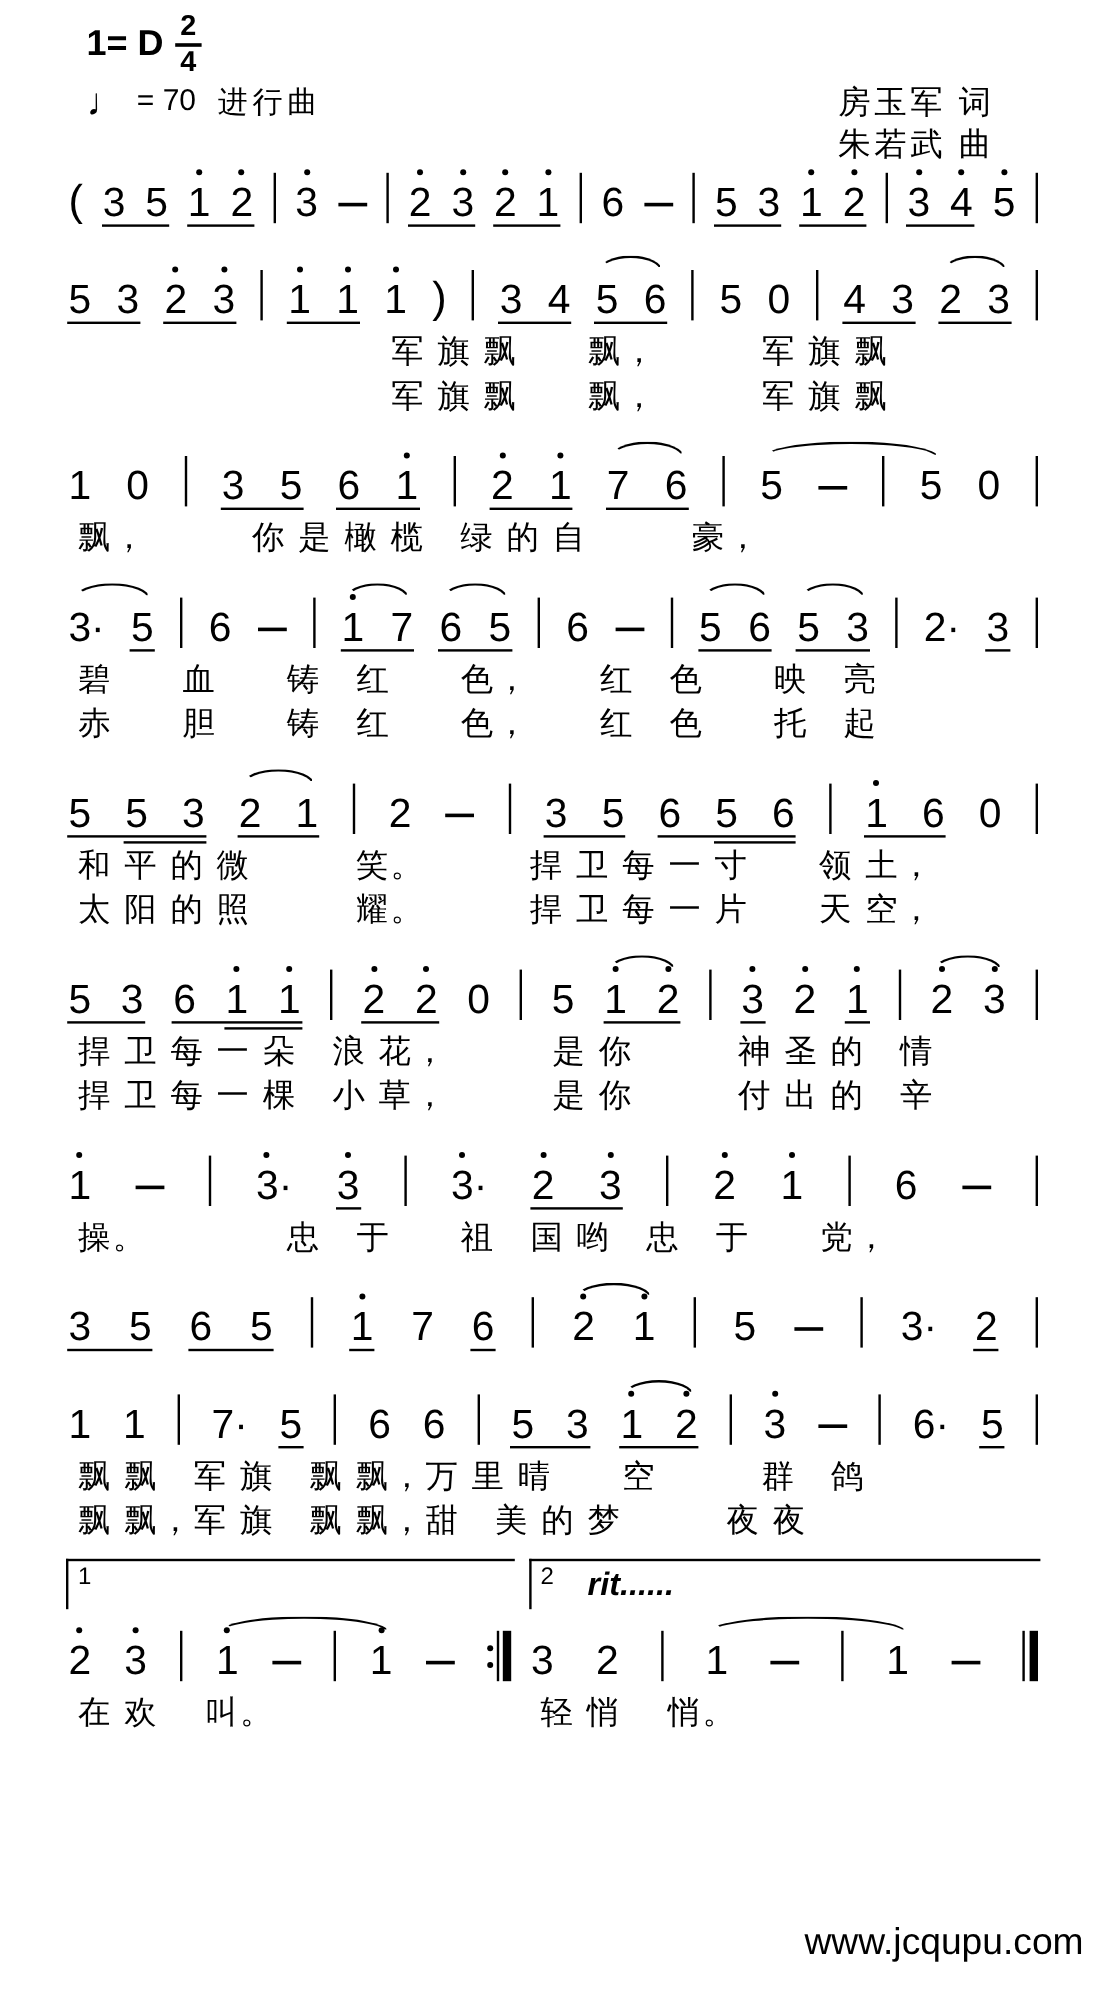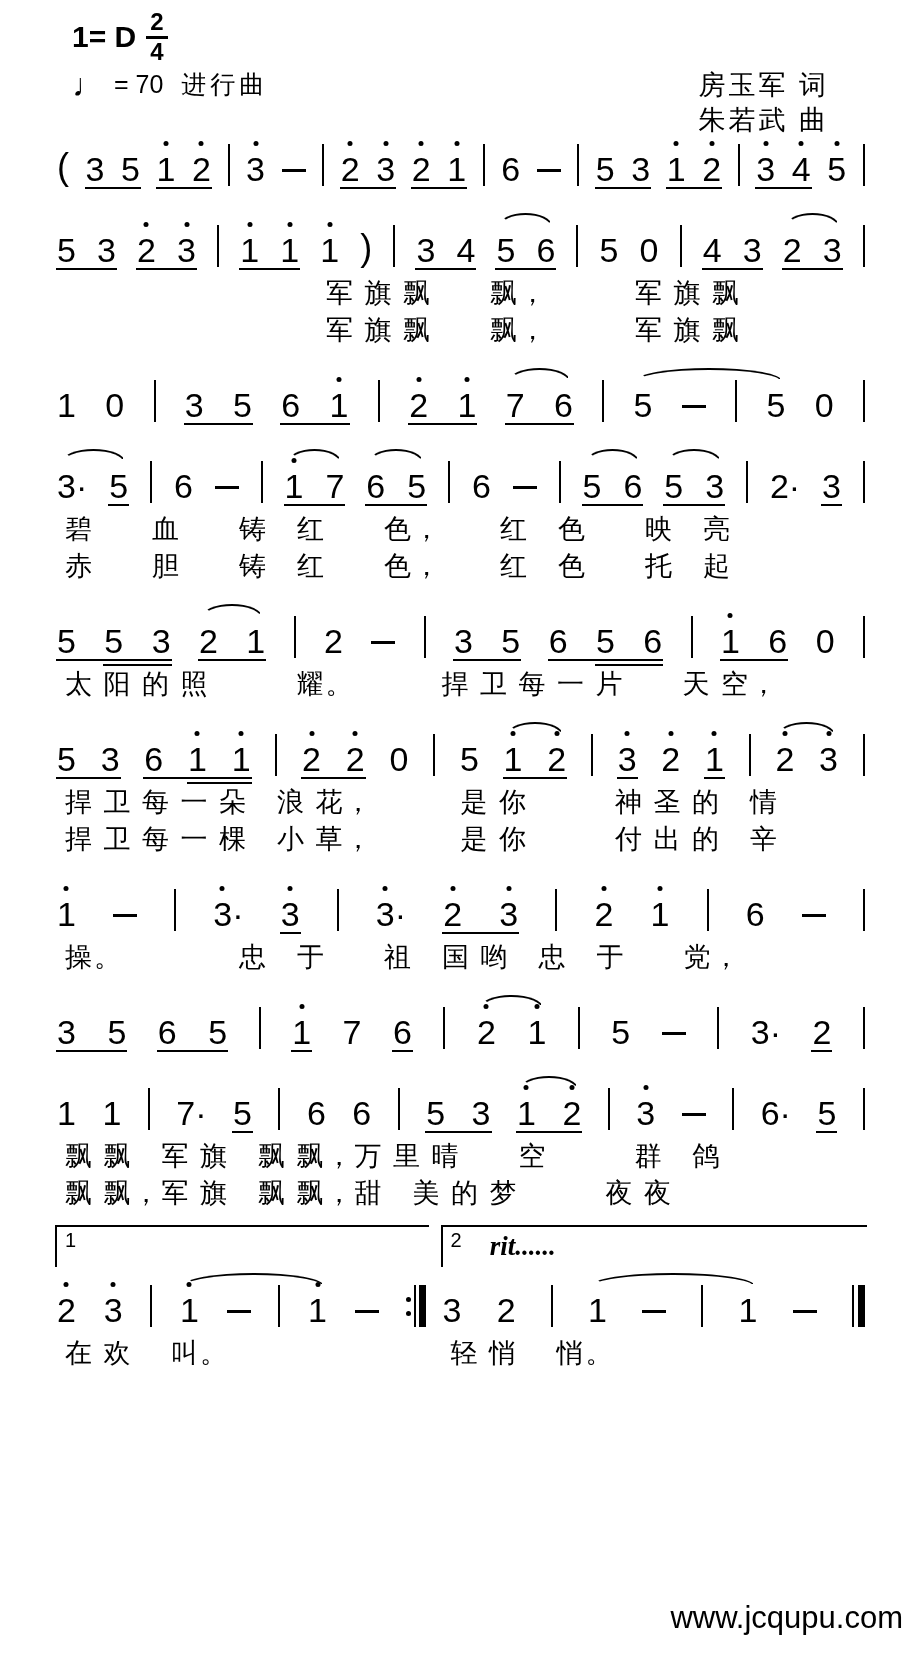--- a/index.html
+++ b/index.html
@@ -36,21 +36,21 @@
   .finbar{display:inline-flex;gap:4px;height:42px;}
   .finbar .thin{width:2px;height:42px;background:#000;}
   .finbar .thick{width:7px;height:42px;background:#000;}
   .lyric{font-size:27px;line-height:37px;white-space:pre;letter-spacing:2px;padding-left:10px;}
   .final-row{display:flex;gap:12px;}
   .ending{flex:1;}
   .ending.e1{flex:0 0 46%;}
   .volta{position:relative;border-top:2px solid #000;border-left:2px solid #000;height:38px;
          padding:2px 0 0 8px;display:flex;gap:28px;align-items:flex-start;}
   .volta-num{font-size:20px;}
-  .rit{font-family:Liberation Serif, serif;font-style:italic;font-weight:700;font-size:27px;margin-top:2px;}
+  .rit{font-family:Liberation Sans, sans-serif;font-style:italic;font-weight:700;font-size:27px;margin-top:2px;}
   .watermark{position:absolute;right:14px;bottom:26px;font-size:31px;color:#000;}
 </style>
 </head>
 <body>
 
 <div class="page">
   <div class="meta">
     <div class="keysig">
       <span>1= D</span>
       <span class="frac">
@@ -165,20 +165,21 @@
           <span class="note">5</span>
           <span class="note">0</span>
           <span class="bar"></span>
           <div class="beam" style="left: 129px; top: 61px; width: 69px;"></div>
           <div class="beam" style="left: 225px; top: 61px; width: 70px;"></div>
           <div class="beam" style="left: 353px; top: 61px; width: 69px;"></div>
           <div class="beam" style="left: 450px; top: 61px; width: 69px;"></div>
           <div class="slur" style="left: 453.85px; top: 6px; width: 61.3px;"></div>
           <div class="slur" style="left: 580.85px; top: 6px; width: 146.3px;"></div>
         </div>
+        <div class="lyric">飘，　　　你 是 橄 榄　绿 的 自　　　豪，</div>
       </div>
       <div class="system">
         <div class="noteline">
           <span class="note">3·</span>
           <span class="note">5</span>
           <span class="bar"></span>
           <span class="note">6</span>
           <span class="dash"></span>
           <span class="bar"></span>
           <span class="note">1<i class="odot"></i></span>
@@ -235,20 +236,21 @@
           <span class="bar"></span>
           <div class="beam" style="left: 1px; top: 61px; width: 116px;"></div>
           <div class="beam" style="left: 48px; top: 66px; width: 69px;"></div>
           <div class="beam" style="left: 143px; top: 61px; width: 68px;"></div>
           <div class="beam" style="left: 398px; top: 61px; width: 68px;"></div>
           <div class="beam" style="left: 493px; top: 61px; width: 115px;"></div>
           <div class="beam" style="left: 540px; top: 66px; width: 68px;"></div>
           <div class="beam" style="left: 665px; top: 61px; width: 68px;"></div>
           <div class="slur" style="left: 146.85px; top: 6px; width: 60.3px;"></div>
         </div>
+        <div class="lyric">和 平 的 微　　　笑。　　　捍 卫 每 一 寸　　领 土，</div>
         <div class="lyric">太 阳 的 照　　　耀。　　　捍 卫 每 一 片　　天 空，</div>
       </div>
       <div class="system">
         <div class="noteline">
           <span class="note">5</span>
           <span class="note">3</span>
           <span class="note">6</span>
           <span class="note">1<i class="odot"></i></span>
           <span class="note">1<i class="odot"></i></span>
           <span class="bar"></span>

